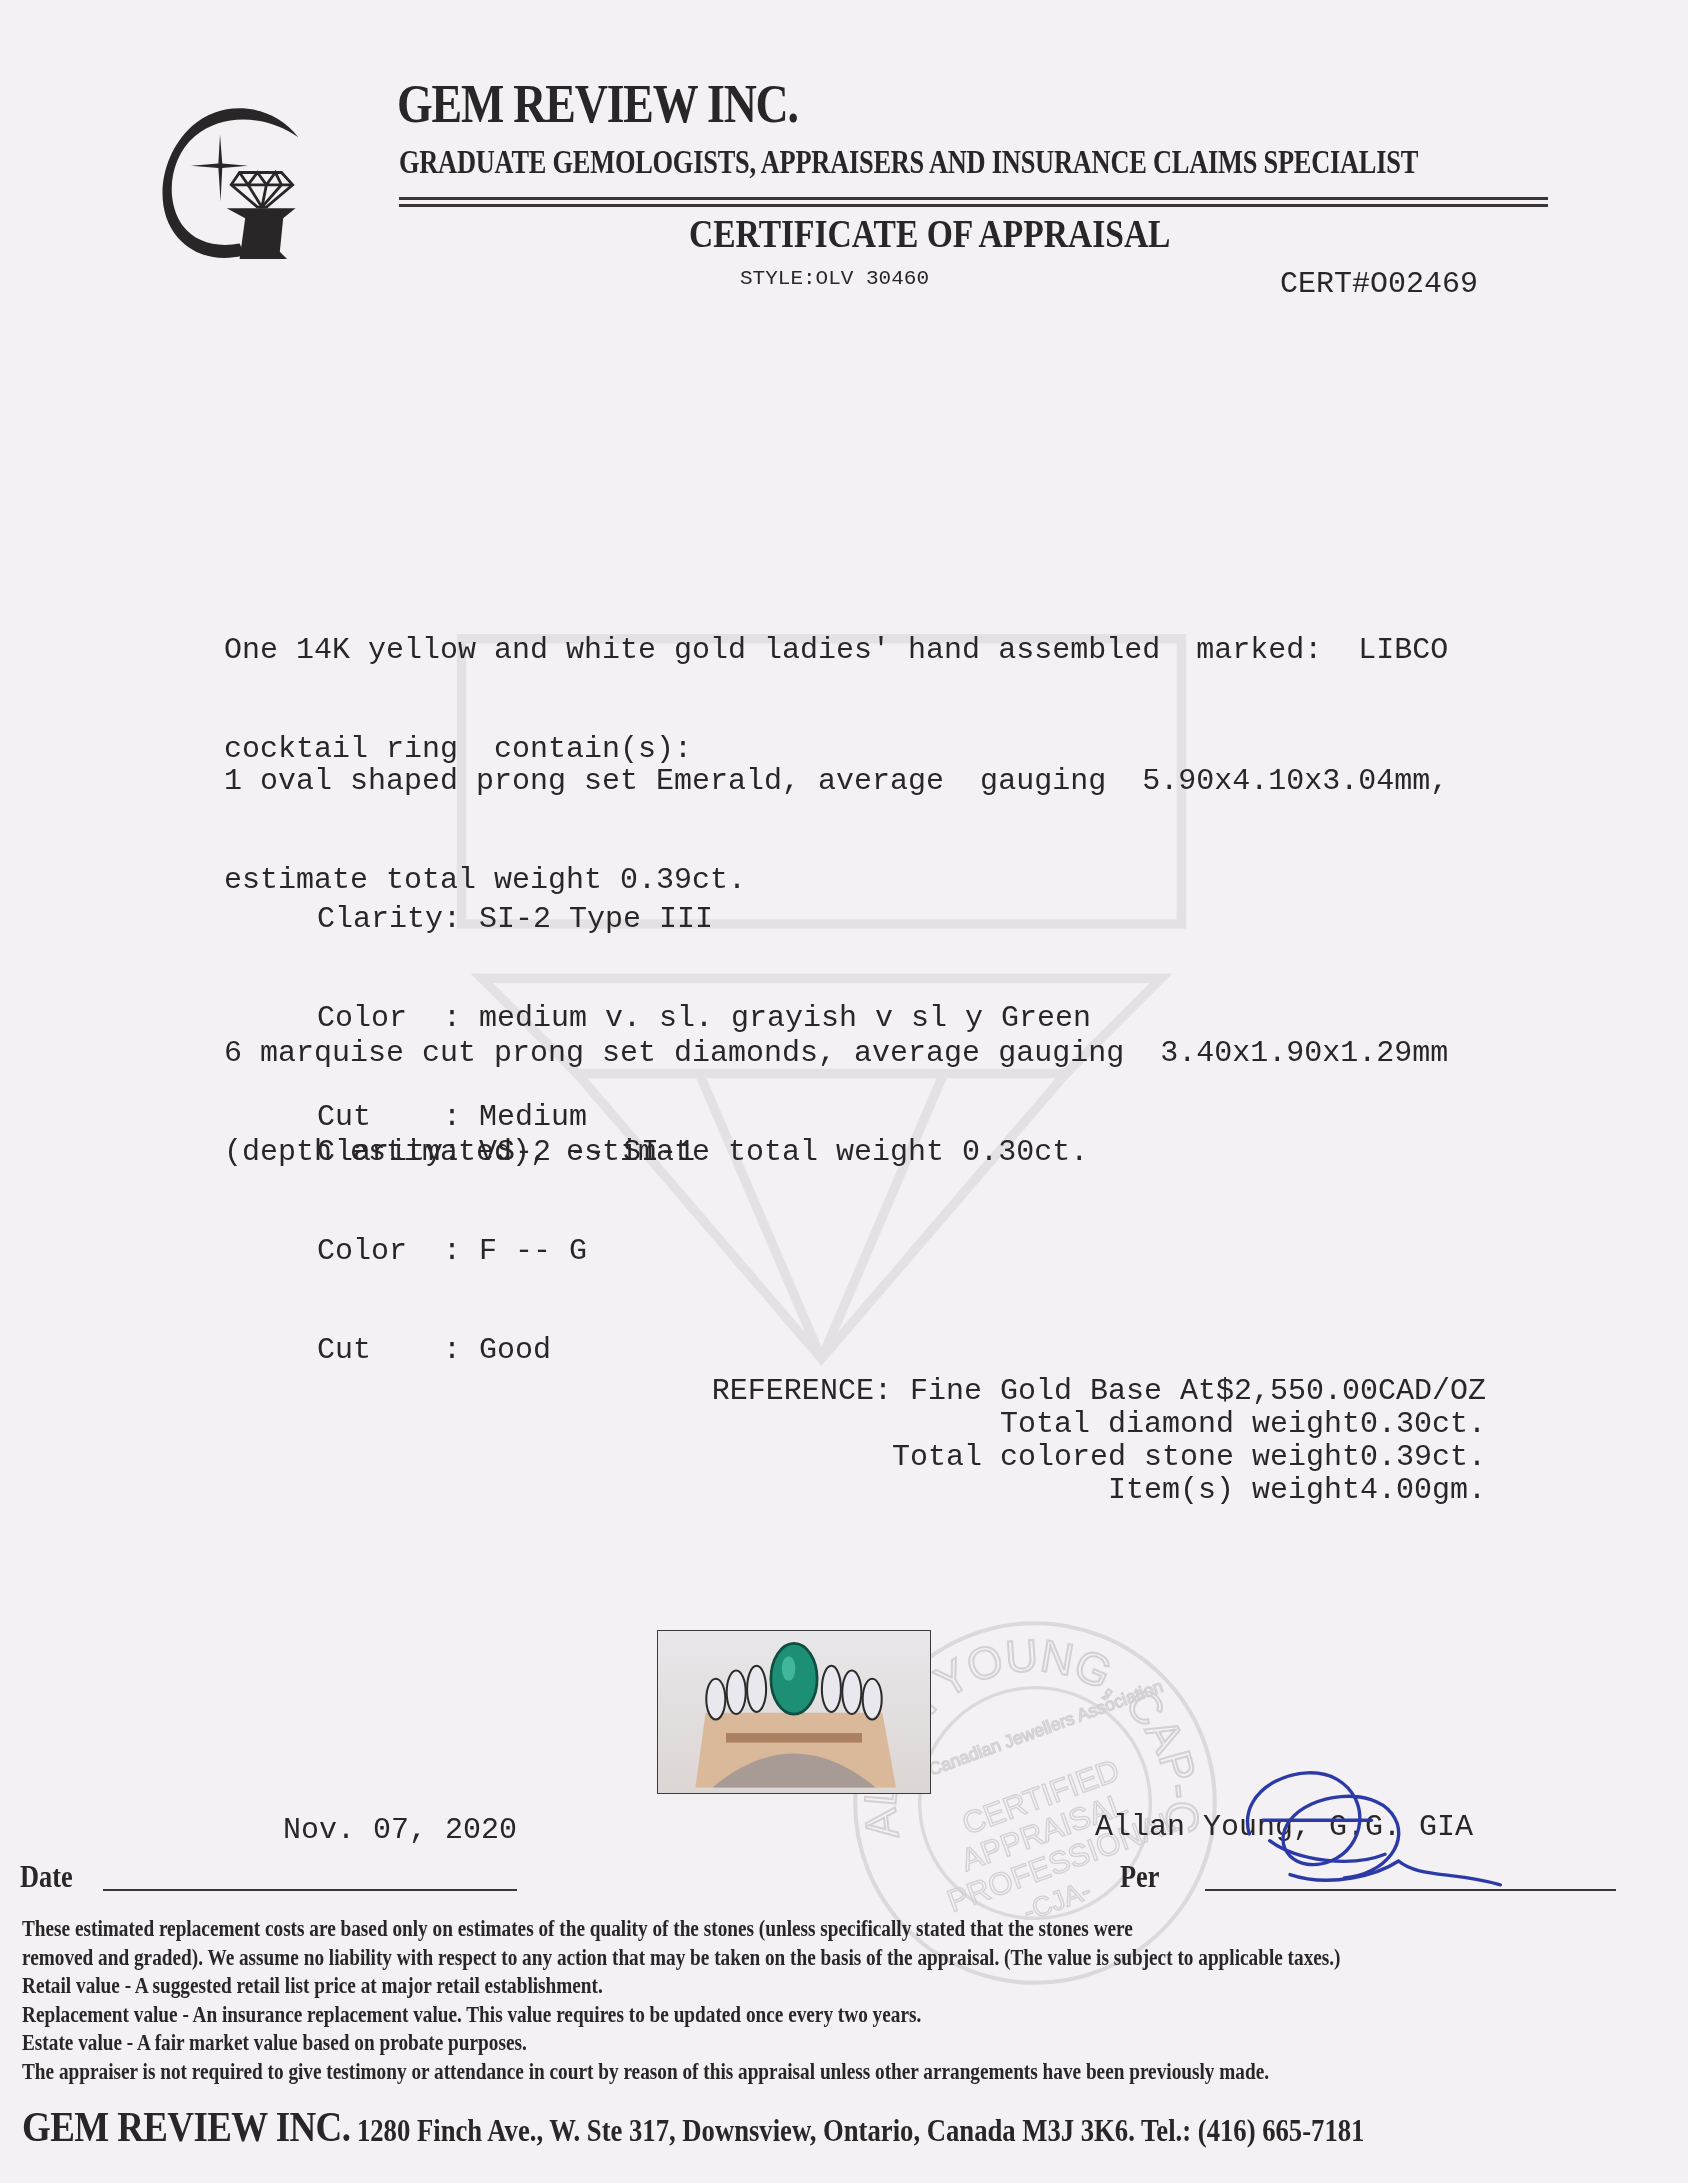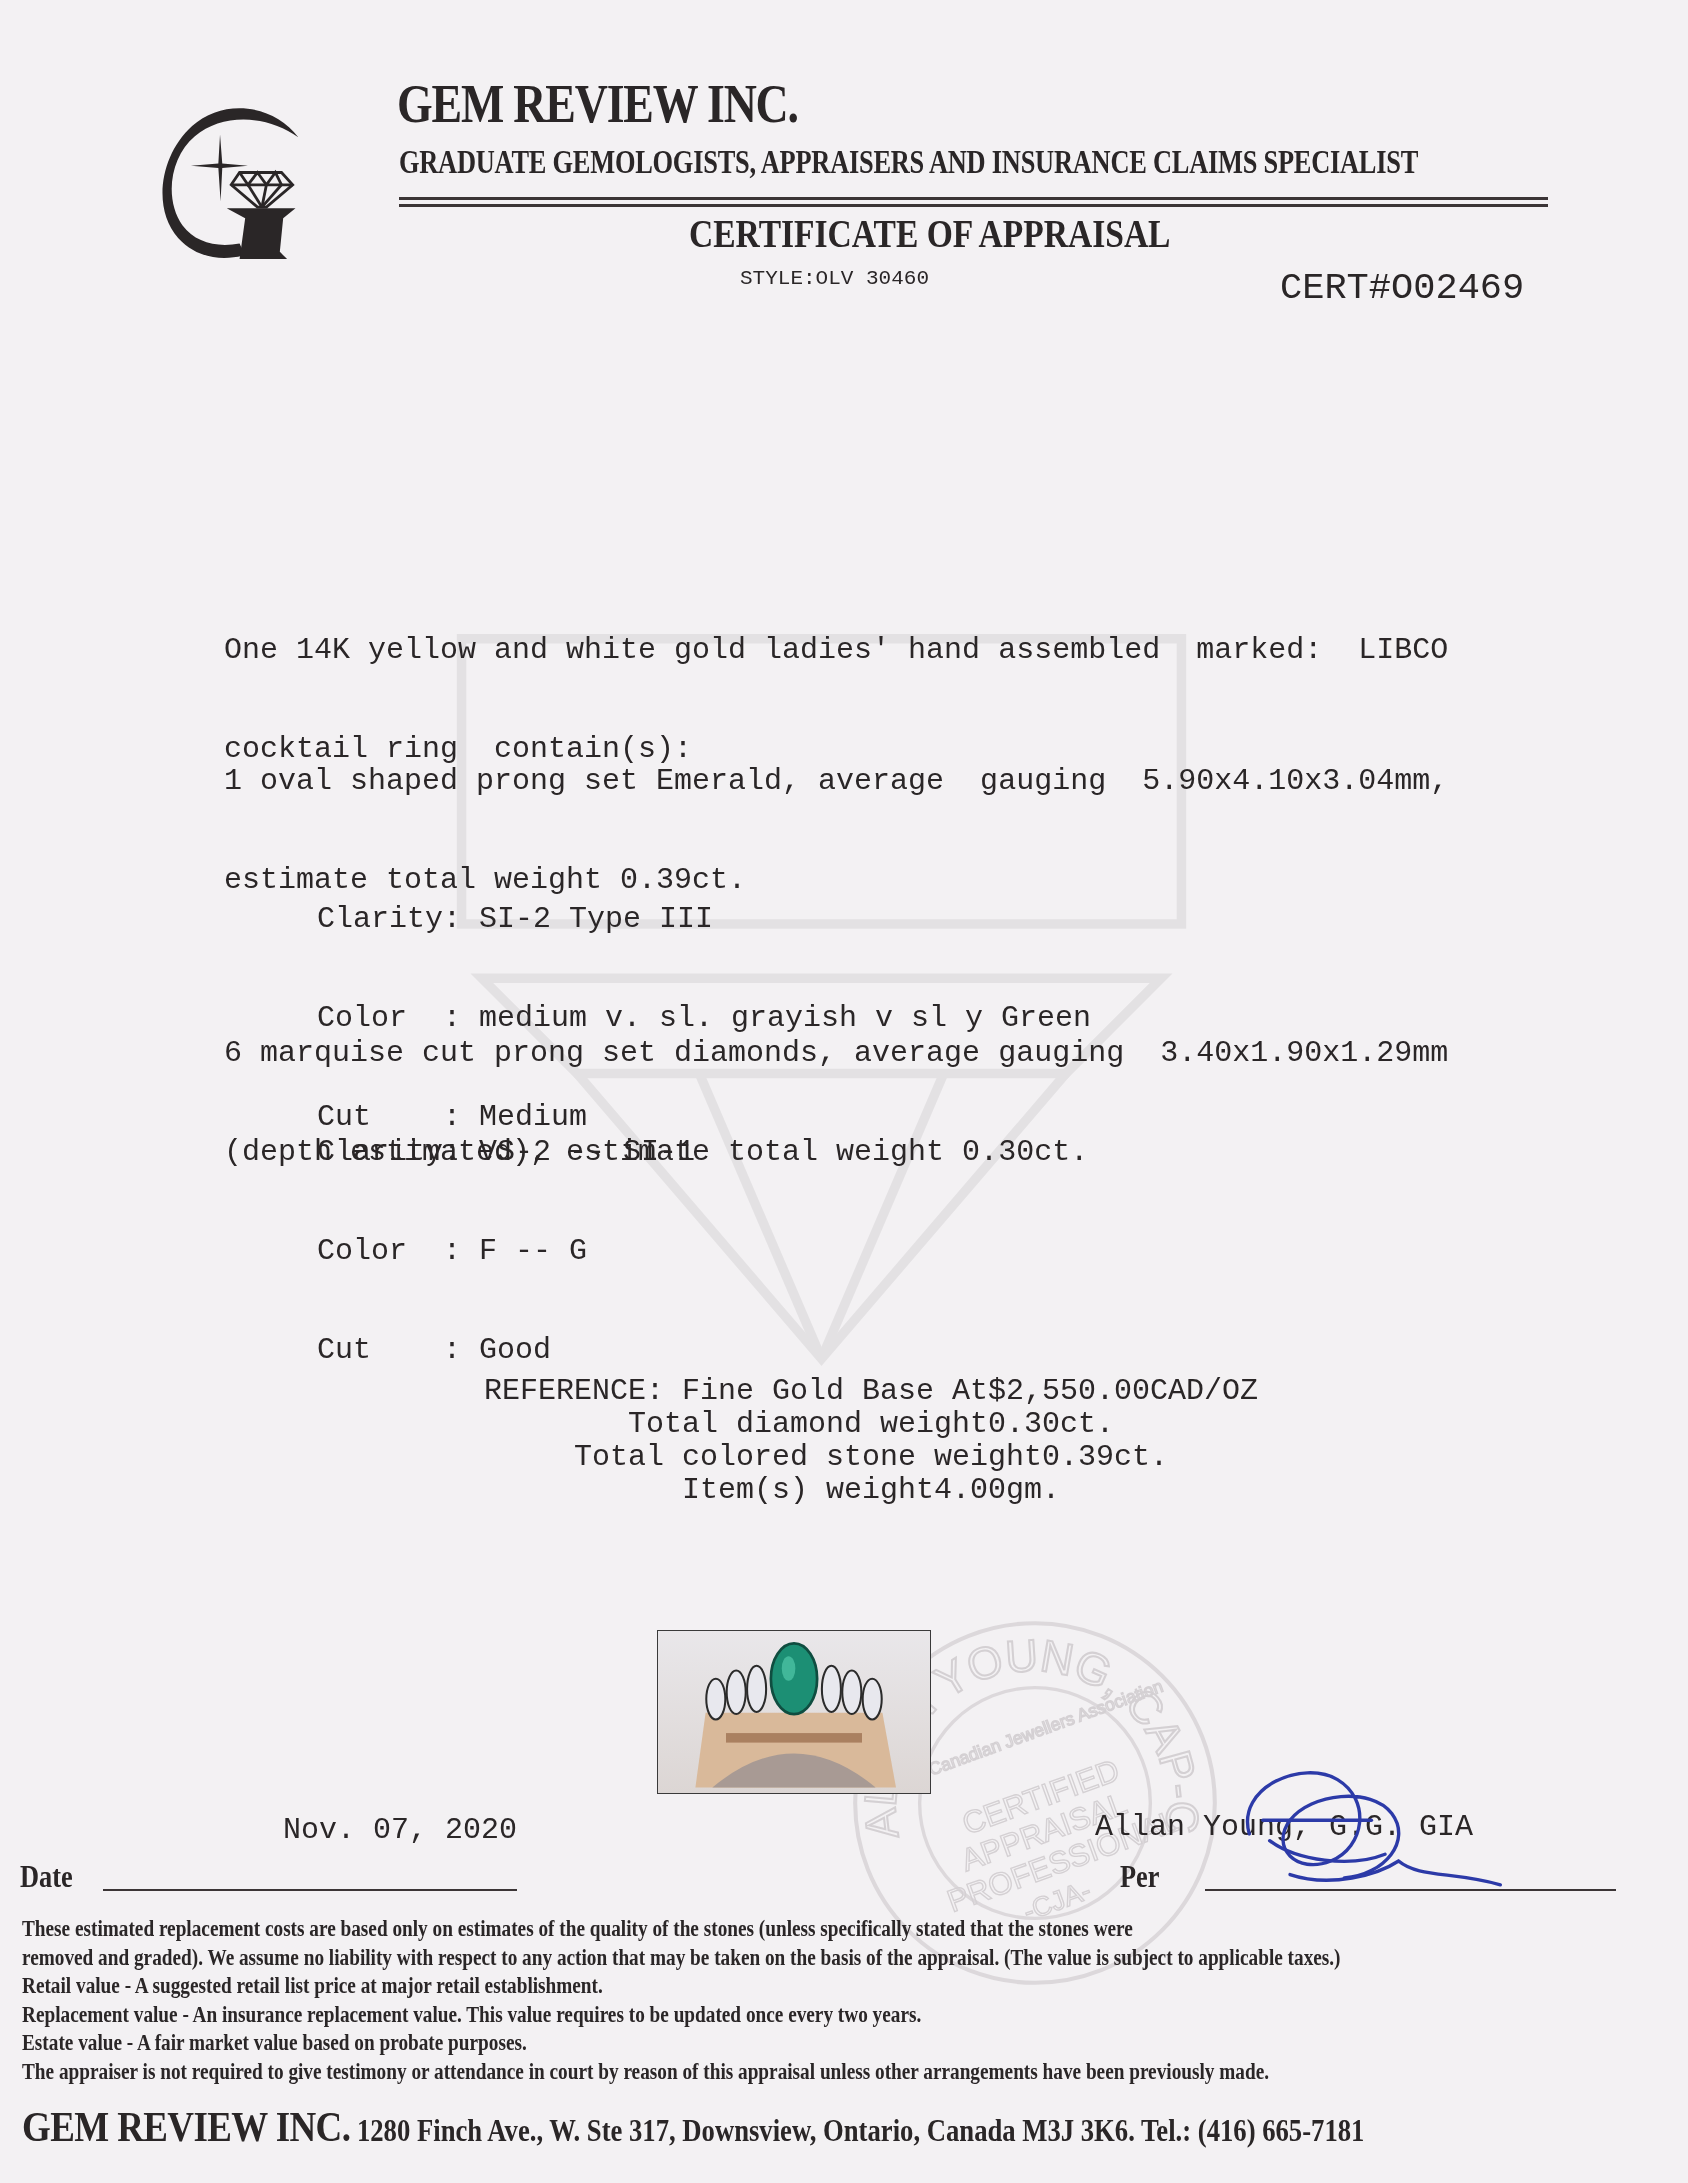--- a/index.html
+++ b/index.html
@@ -15,32 +15,32 @@
 
   
   .logo { left: 139px; top: 80px; width: 190px; height: 204px; }
   .company { left: 397px; top: 73px; font-size: 54px; font-weight: bold; letter-spacing: -1.4px; transform: scaleX(0.85); transform-origin: left top; white-space: nowrap; }
   .tagline { left: 399px; top: 144px; font-size: 33px; font-weight: bold; transform: scaleX(0.80); transform-origin: left top; white-space: nowrap; letter-spacing: -0.3px; }
   .rule { left: 399px; width: 1149px; height: 2.7px; background: #3b3536; }
   .rule.r1 { top: 197px; }
   .rule.r2 { top: 204px; }
   .cert-title { left: 689px; top: 211px; font-size: 39px; font-weight: bold; transform: scaleX(0.86); transform-origin: left top; white-space: nowrap; }
   .style-no { left: 740px; top: 267px; font-size: 21px; }
-  .cert-no { left: 1280px; top: 267px; font-size: 37px; }
+  .cert-no { left: 1280px; top: 267px; font-size: 30px; }
 
   
   .body-text { font-size: 30px; line-height: 33px; white-space: pre; margin-left: 8px; }
   .desc { left: 216px; top: 568px; }
   .emerald { left: 216px; top: 699px; }
   .emerald-specs { left: 309px; top: 837px; }
   .diamond { left: 216px; top: 971px; }
   .diamond-specs { left: 309px; top: 1070px; }
 
   .summary { left: 216px; top: 1375px; width: 1270px; }
-  .sum-row { display: flex; justify-content: center; font-size: 30px; line-height: 33px; white-space: pre; margin-left: 40px; }
+  .sum-row { display: flex; justify-content: flex-end; font-size: 30px; line-height: 33px; white-space: pre; margin-left: 40px; }
   .retail { left: 216px; top: 1542px; width: 1270px; }
 
   
   .photo { left: 657px; top: 1630px; width: 272px; height: 162px; border: 1.4px solid #3a3a3a; background: linear-gradient(180deg,#e9e7ea 0%,#dcd6d4 100%); overflow: hidden; }
 
   
   .seal { left: 845px; top: 1613px; width: 380px; height: 380px; }
 
   .date-val { left: 275px; top: 1813px; font-size: 30px; margin-left: 8px; }
   .signer { left: 1095px; top: 1810px; font-size: 30px; }

